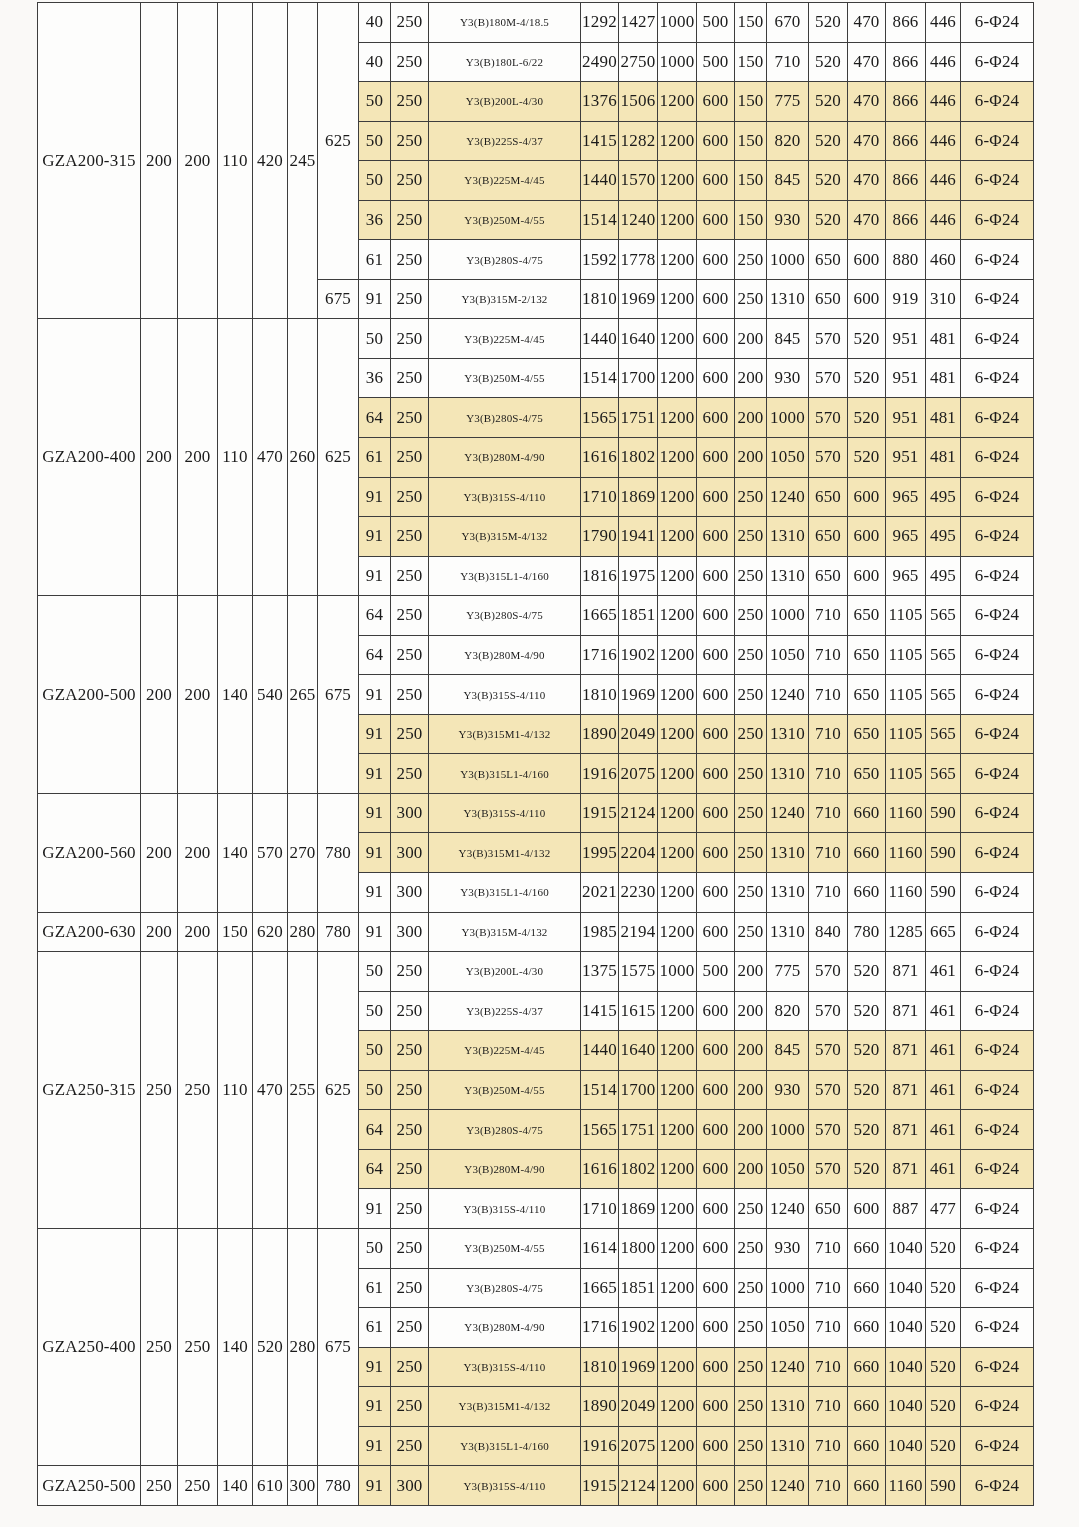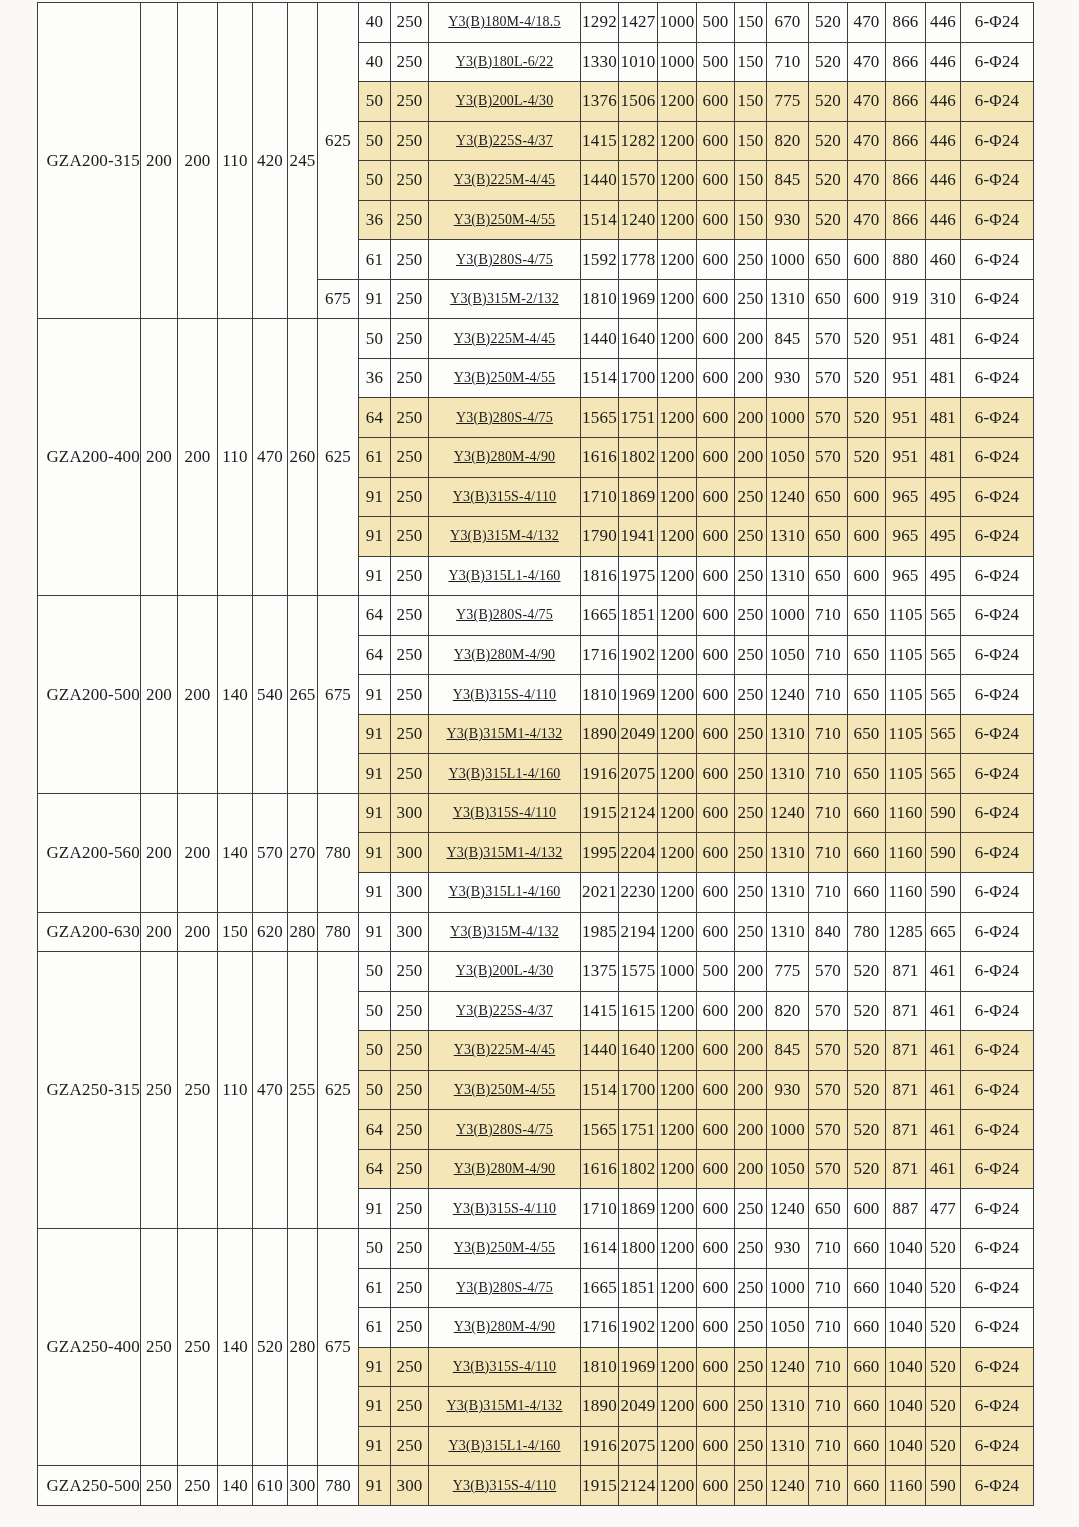--- a/index.html
+++ b/index.html
@@ -24,22 +24,22 @@
     text-align: center;
     vertical-align: middle;
     padding: 0;
     font-size: 17px;
     background: #fdfdfc;
     overflow: hidden;
     white-space: nowrap;
     letter-spacing: 0.2px;
   }
   #spec-table tr { height: 39.55px; }
-  #spec-table td.motor-cell { font-size: 14px; text-decoration: underline; }
-  #spec-table td.model-cell { font-size: 17px; text-align: right; }
+  #spec-table td.motor-cell { font-size: 11px; }
+  #spec-table td.model-cell { font-size: 17px; }
   #spec-table td.hl { background: #f4e6b7; }
 </style>
 </head>
 <body>
 
 <table id="spec-table">
   <colgroup id="spec-colgroup">
       <col style="width: 103px;">
       <col style="width: 37px;">
       <col style="width: 40px;">
@@ -83,22 +83,22 @@
         <td>520</td>
         <td>470</td>
         <td>866</td>
         <td>446</td>
         <td>6-Φ24</td>
       </tr>
       <tr>
         <td>40</td>
         <td>250</td>
         <td class="motor-cell">Y3(B)180L-6/22</td>
-        <td>1330</td>
-        <td>1010</td>
+        <td>2490</td>
+        <td>2750</td>
         <td>1000</td>
         <td>500</td>
         <td>150</td>
         <td>710</td>
         <td>520</td>
         <td>470</td>
         <td>866</td>
         <td>446</td>
         <td>6-Φ24</td>
       </tr>

